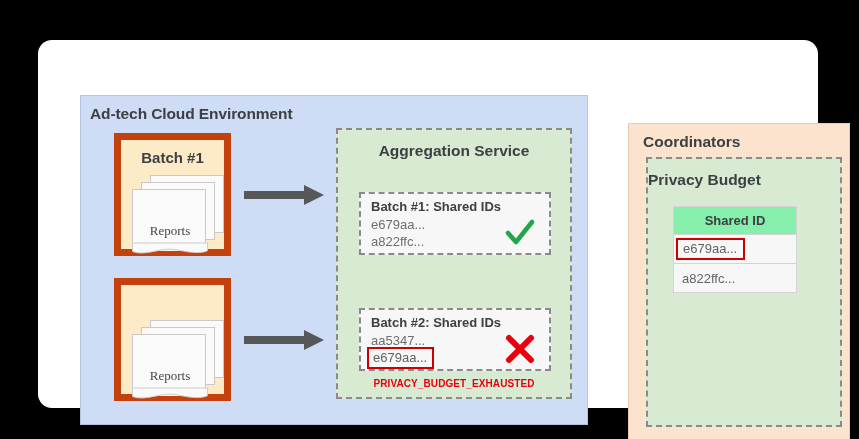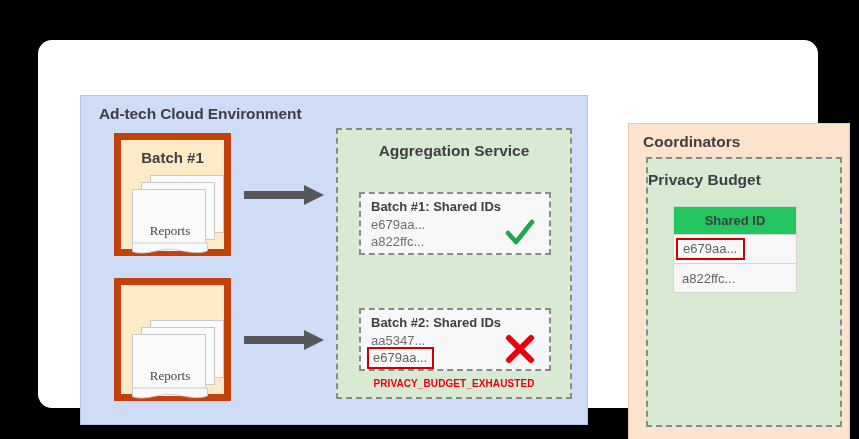--- a/index.html
+++ b/index.html
@@ -34,21 +34,21 @@
     left: 42px;
     top: 55px;
     width: 508px;
     height: 330px;
     background: #cfdcf5;
     border: 1px solid #b4c4e3;
     box-sizing: border-box;
   }
   #adtech-title {
     position: absolute;
-    left: 18px;
+    left: 9px;
     top: 9px;
     font-size: 15.5px;
     font-weight: bold;
     color: #3c4043;
     letter-spacing: -0.1px;
   }
 
   
   .batch-box {
     position: absolute;
@@ -228,21 +228,21 @@
     color: #3c4043;
   }
   #pb-table {
     position: absolute;
     left: 25px;
     top: 47px;
     width: 124px;
     border-collapse: collapse;
   }
   #pb-table th {
-    background: #22c55e;
+    background: #86efac;
     border: 1px solid #d4d4d4;
     font-size: 13px;
     font-weight: bold;
     color: #3c4043;
     height: 27px;
     text-align: center;
     padding: 0;
   }
   #pb-table td {
     background: #f7f7f7;

